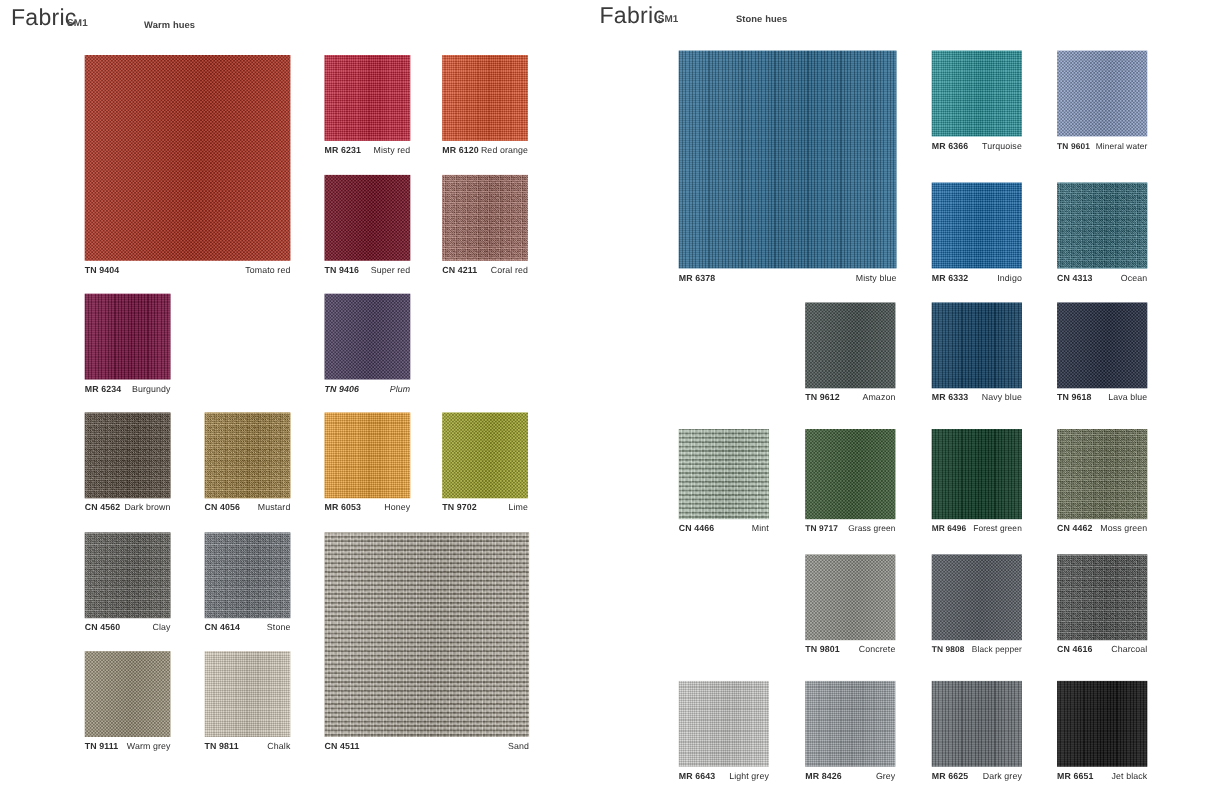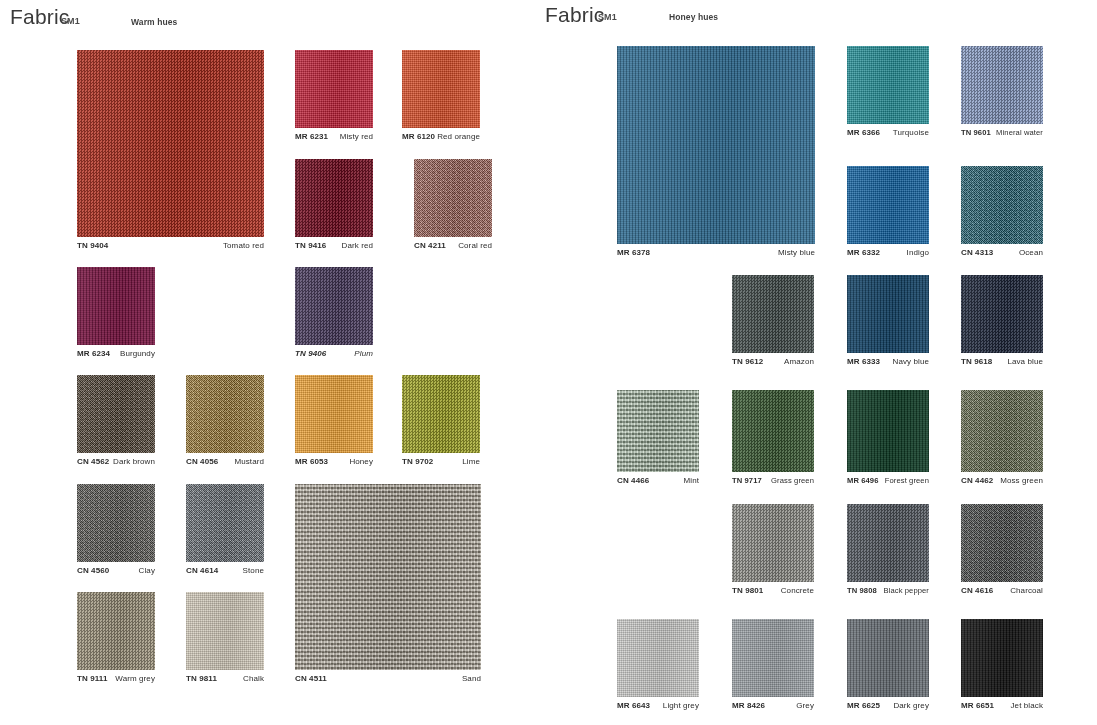--- a/index.html
+++ b/index.html
@@ -136,24 +136,24 @@
           <div class="sw tex-fine" style="background-color: rgb(219, 74, 34);"></div>
           <div class="lbl">
             <span class="code">MR 6120</span>
             <span class="name">Red orange</span>
           </div>
         </div>
         <div class="cell" style="left: 295px; top: 159px; width: 78px; height: 78px;">
           <div class="sw tex-check" style="background-color: rgb(122, 12, 34);"></div>
           <div class="lbl">
             <span class="code">TN 9416</span>
-            <span class="name">Dark red</span>
-          </div>
-        </div>
-        <div class="cell" style="left: 414px; top: 159px; width: 78px; height: 78px;">
+            <span class="name">Super red</span>
+          </div>
+        </div>
+        <div class="cell" style="left: 402px; top: 159px; width: 78px; height: 78px;">
           <div class="sw tex-melange" style="background-color: rgb(181, 103, 90);"></div>
           <div class="lbl">
             <span class="code">CN 4211</span>
             <span class="name">Coral red</span>
           </div>
         </div>
         <div class="cell" style="left: 77px; top: 267px; width: 78px; height: 78px;">
           <div class="sw tex-rib" style="background-color: rgb(122, 16, 64);"></div>
           <div class="lbl">
             <span class="code">MR 6234</span>
@@ -230,21 +230,21 @@
             <span class="name">Chalk</span>
           </div>
         </div>
       </div>
   </div>
 
   <div class="panel panel-cold">
     <div class="hdr">
       <span class="hdr-title">Fabric</span>
       <span class="hdr-code">SM1</span>
-      <span class="hdr-sub">Honey hues</span>
+      <span class="hdr-sub">Stone hues</span>
     </div>
     <div id="grid-cold">
         <div class="cell" style="left: 77px; top: 46px; width: 198px; height: 198px;">
           <div class="sw tex-rib" style="background-color: rgb(47, 110, 150);"></div>
           <div class="lbl">
             <span class="code">MR 6378</span>
             <span class="name">Misty blue</span>
           </div>
         </div>
         <div class="cell" style="left: 307px; top: 46px; width: 82px; height: 78px;">

